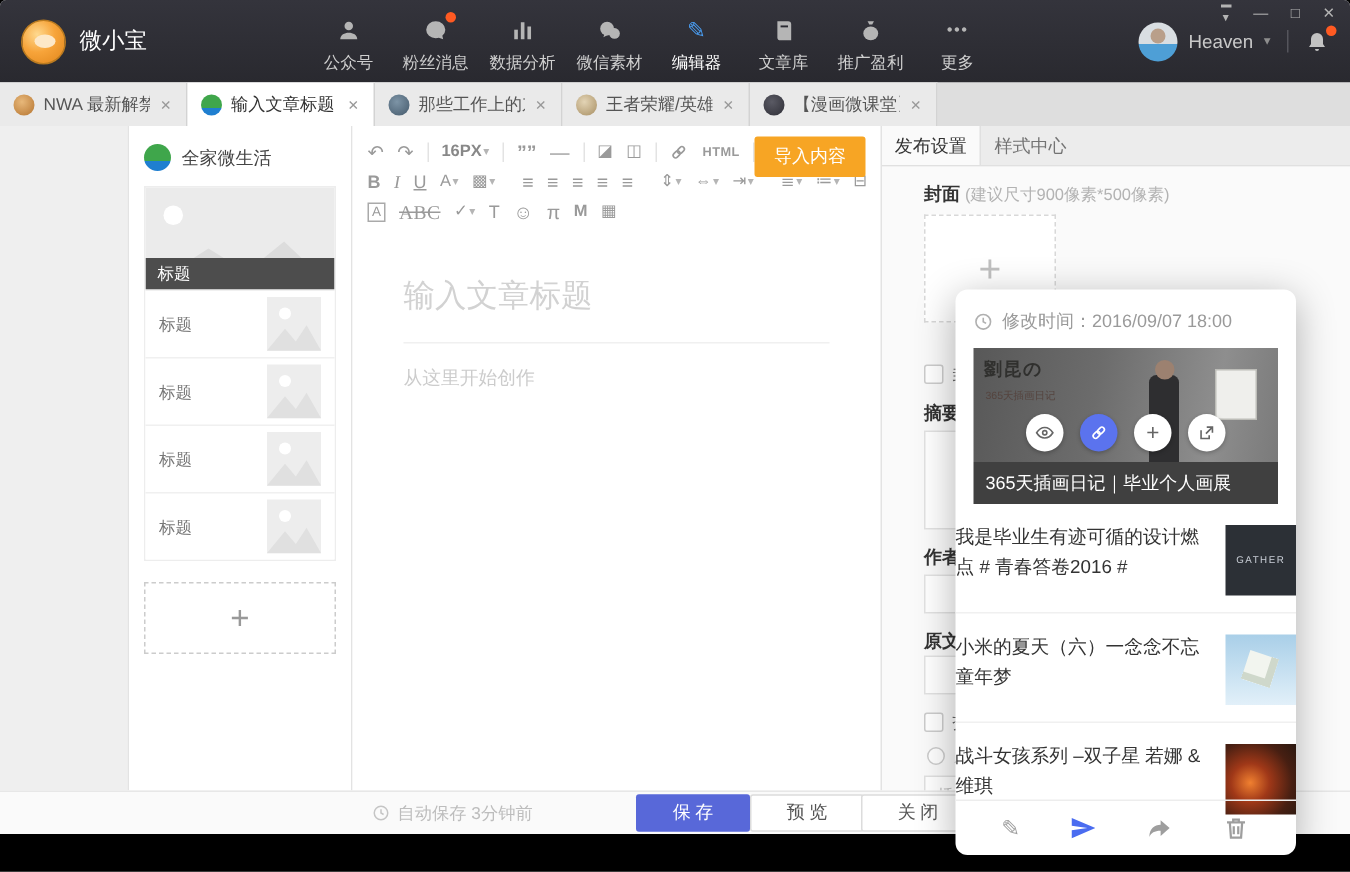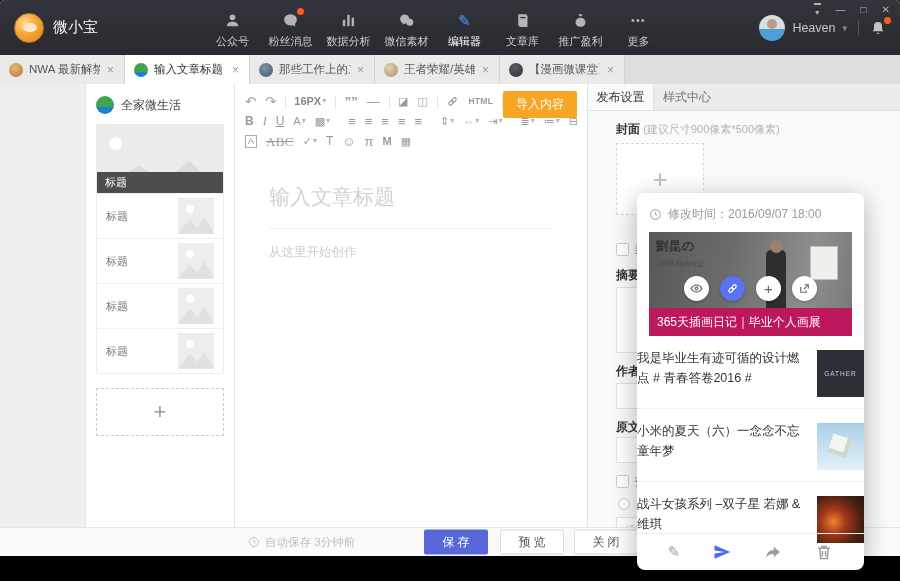--- a/index.html
+++ b/index.html
@@ -116,21 +116,21 @@
   .p-input{width:228px;height:26px;background:#fff;border:1px solid #e2e2e2;cursor:text;}
   .radio-row{display:flex;gap:6px;color:#9c9c9c;align-items:center;font-size:12px;white-space:nowrap;}
   .insert-box{width:108px;height:26px;border:1px solid #e0e0e0;background:#fff;color:#bbb;font-size:11px;
     display:flex;align-items:center;padding:0 8px;cursor:pointer;white-space:nowrap;}
 
   
   .statusbar{position:absolute;left:0;right:0;bottom:0;height:29px;background:#fafafa;
     border-top:1px solid #e7e7e7;display:flex;align-items:center;}
   .autosave{margin-left:248px;display:flex;gap:5px;color:#bdbdbd;font-size:11.5px;align-items:center;}
   .autosave svg{width:12px;height:12px;stroke:#c5c5c5;fill:none;stroke-width:2;}
-  .fbtn{position:absolute;top:50%;transform:translateY(-50%);width:64px;height:25px;display:flex;
+  .fbtn{position:absolute;top:50%;transform:translateY(-50%);width:76px;height:25px;display:flex;
     align-items:center;justify-content:center;font-size:12px;border-radius:2px;cursor:pointer;letter-spacing:3px;padding-left:3px;}
   .fbtn-save{left:424px;background:#5868d9;color:#fff;}
   .fbtn-preview{left:500px;background:#fff;border:1px solid #dcdcdc;color:#555;}
   .fbtn-close{left:574px;background:#fff;border:1px solid #dcdcdc;color:#555;}
 
   
   .popup{position:absolute;left:637px;top:193px;width:227px;height:377px;background:#fff;
     border-radius:8px;box-shadow:0 6px 26px rgba(0,0,0,.30);z-index:50;}
   .pop-head{display:flex;align-items:center;gap:6px;color:#9a9a9a;font-size:12px;padding:13px 12px 9px;}
   .pop-head svg{width:13px;height:13px;stroke:#b0b0b0;fill:none;stroke-width:2;}
@@ -140,21 +140,21 @@
   .feat-title{position:absolute;left:7px;top:6px;font-size:12px;font-weight:bold;color:#30302e;letter-spacing:1px;}
   .feat-sub{position:absolute;left:8px;top:27px;font-size:7px;color:#55443f;}
   .f-body{position:absolute;right:66px;top:18px;width:20px;height:58px;background:#2e2e30;border-radius:5px 5px 0 0;}
   .f-head{position:absolute;right:69px;top:8px;width:13px;height:13px;border-radius:50%;background:#9c8170;}
   .f-easel{position:absolute;right:14px;top:14px;width:28px;height:34px;background:#efefec;border:1px solid #bdbdb8;}
   .feat-actions{position:absolute;left:0;right:0;bottom:7px;display:flex;justify-content:center;gap:11px;}
   .act{width:25px;height:25px;border-radius:50%;background:#fff;display:flex;align-items:center;justify-content:center;
     color:#666;box-shadow:0 1px 3px rgba(0,0,0,.25);cursor:pointer;font-size:15px;}
   .act svg{width:13px;height:13px;stroke:currentColor;fill:none;stroke-width:2;}
   .act.blue{background:#5b73ee;color:#fff;}
-  .feat-cap{background:#be185d;color:#fff;font-size:12px;padding:6px 8px;line-height:1.35;}
+  .feat-cap{background:#404040;color:#fff;font-size:12px;padding:6px 8px;line-height:1.35;}
   .pop-list{margin:0 0;}
   .pop-item{display:flex;gap:10px;padding:12px 0 11px;border-bottom:1px solid #f0f0f0;align-items:flex-start;cursor:pointer;}
   .pop-item:last-child{border-bottom:none;}
   .pop-title{flex:1;font-size:12.5px;color:#333;line-height:1.6;}
   .pop-thumb{width:47px;height:47px;flex:none;margin-top:2px;position:relative;overflow:hidden;}
   .th1{background:#2c3036;color:#c9ced6;font-size:6.5px;display:flex;align-items:center;justify-content:center;letter-spacing:1px;}
   .th2{background:linear-gradient(180deg,#a9cfe8,#e2f0f9);}
   .cube{position:absolute;left:13px;top:13px;width:20px;height:20px;background:#f2f5ef;transform:rotate(18deg);
     box-shadow:inset -5px -5px 0 #cfd8cb;}
   .th3{background:radial-gradient(circle at 35% 55%,#f08030 0%,#a03818 32%,#47201 жив 0%,#2a1810 100%);

